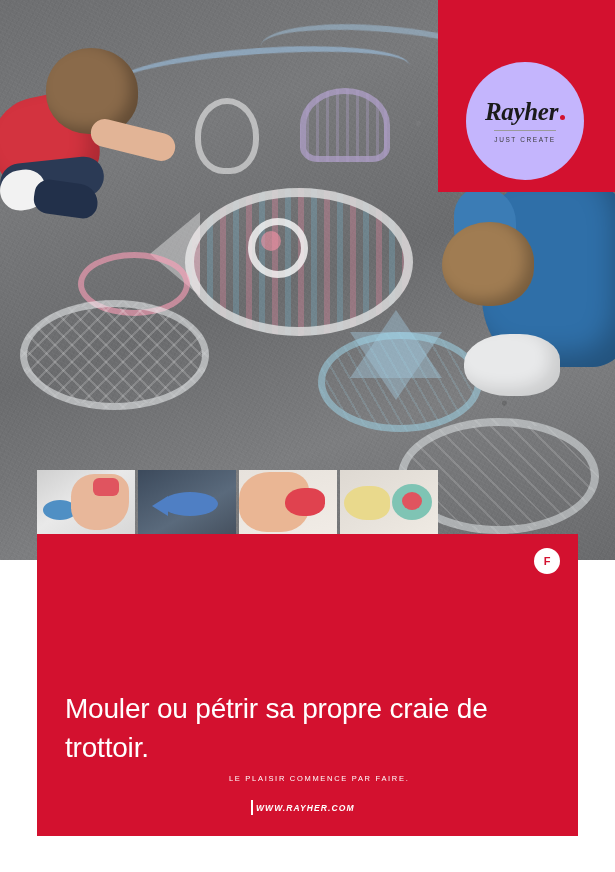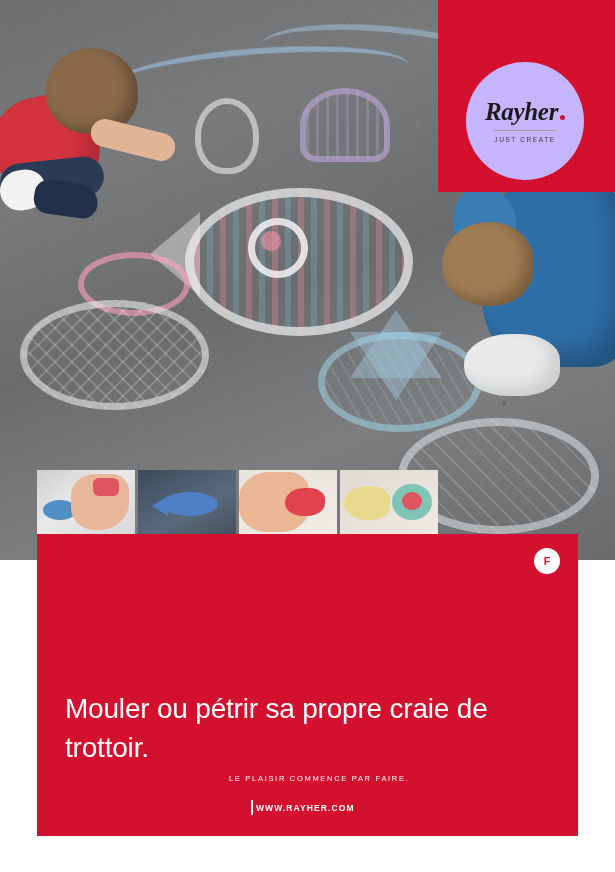--- a/index.html
+++ b/index.html
@@ -439,20 +439,21 @@
   .url-bar {
     width: 2px;
     height: 15px;
     background: #ffffff;
     margin-right: 3px;
   }
   .url-text {
     font-size: 8.5px;
     letter-spacing: 1.1px;
     font-weight: bold;
+    font-style: italic;
   }
 </style>
 </head>
 <body>
 
 <div class="page">
 
   <div class="photo">
     <div class="grain"></div>
 

